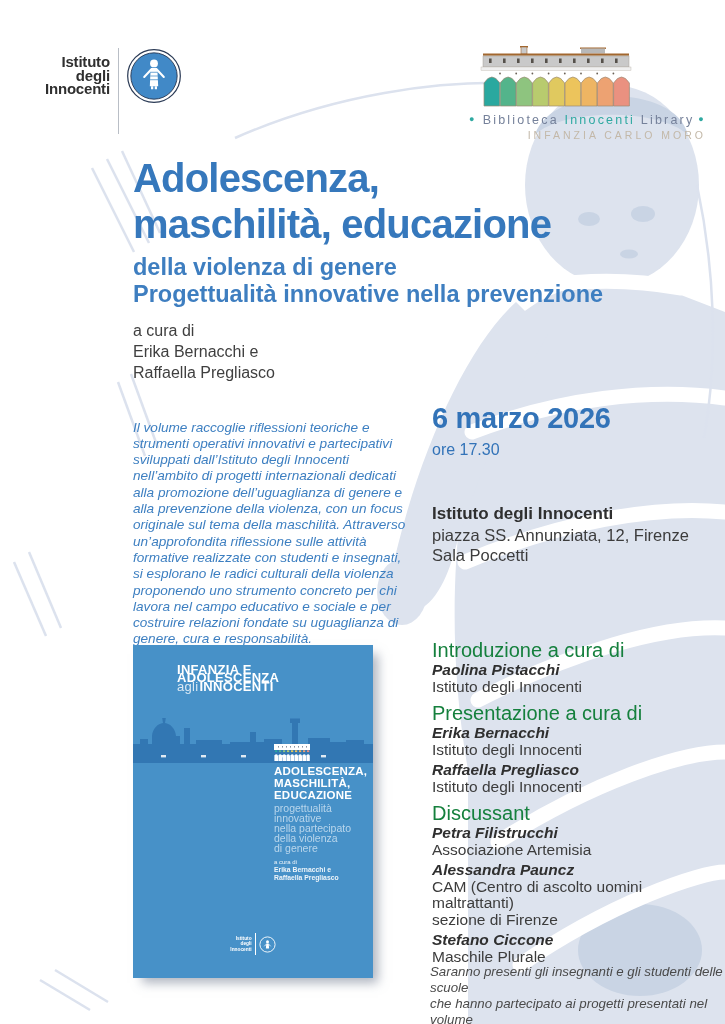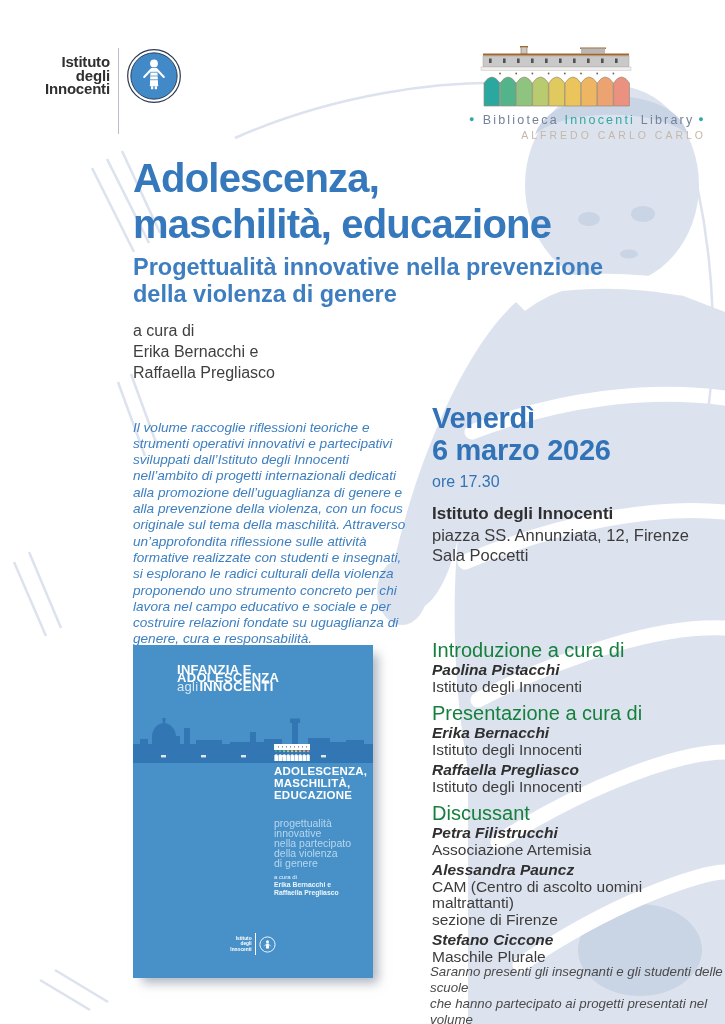--- a/index.html
+++ b/index.html
@@ -51,21 +51,21 @@
   
   .cover{position:absolute;left:133px;top:645px;width:240px;height:333px;background:#4791c8;
          box-shadow:7px 7px 10px -2px rgba(110,120,140,0.55);}
   .series{position:absolute;left:44px;top:21px;font-size:13px;line-height:8.4px;color:#fff;
           font-weight:bold;letter-spacing:0.3px;}
   .series .lt{font-weight:normal;opacity:0.8;margin-right:1px;}
   .skyline{position:absolute;left:0;top:70px;width:240px;height:48px;}
   .cv-main{position:absolute;left:141px;top:99px;width:96px;}
   .cv-bld{width:36px;height:17px;display:block;}
   .cv-title{margin-top:5px;font-size:11.5px;font-weight:bold;color:#fff;line-height:11.8px;letter-spacing:0.2px;}
-  .cv-sub{margin-top:17px;font-size:10.5px;color:#b9d6ec;line-height:10px;}
+  .cv-sub{margin-top:2px;font-size:10.5px;color:#b9d6ec;line-height:10px;}
   .cv-cred{margin-top:6px;color:#eef5fa;}
   .cv-cred .cl{font-size:6px;line-height:7px;}
   .cv-cred .cn{font-size:6.8px;font-weight:bold;line-height:7.5px;}
   .pub{position:absolute;left:0;right:0;top:288px;display:flex;justify-content:center;align-items:center;}
   .pub-txt{text-align:right;font-size:4.8px;line-height:5.2px;color:#fff;font-weight:bold;}
   .pub-bar{width:1px;height:22px;background:#fff;margin:0 3px;}
   .pub-seal{width:17px;height:17px;}
 </style>
 </head>
 <body>
@@ -172,31 +172,31 @@
           <circle cx="35.2" cy="27.5" r="0.9"></circle>
         <circle cx="51.4" cy="27.5" r="0.9"></circle>
           <circle cx="67.6" cy="27.5" r="0.9"></circle>
         <circle cx="83.8" cy="27.5" r="0.9"></circle>
           <circle cx="100" cy="27.5" r="0.9"></circle>
         <circle cx="116.2" cy="27.5" r="0.9"></circle>
           <circle cx="132.4" cy="27.5" r="0.9"></circle>
       </g>
     </svg>
     <div class="lib-name"><span class="dot dl">●</span><span>Biblioteca</span> <span class="hl">Innocenti</span> <span>Library</span><span class="dot dr">●</span></div>
-    <div class="lib-sub">ALFREDO CARLO CARLO</div>
+    <div class="lib-sub">INFANZIA CARLO MORO</div>
   </div>
 
   <div class="title">
     <div class="t1">
       <div>Adolescenza,</div>
       <div>maschilità, educazione</div>
     </div>
     <div class="t2">
+      <div>della violenza di genere</div>
       <div>Progettualità innovative nella prevenzione</div>
-      <div>della violenza di genere</div>
     </div>
     <div class="curators">
       <div>a cura di</div>
       <div>Erika Bernacchi e</div>
       <div>Raffaella Pregliasco</div>
     </div>
   </div>
 
   <p class="abstract">Il volume raccoglie riflessioni teoriche e
 strumenti operativi innovativi e partecipativi
@@ -208,21 +208,20 @@
 un’approfondita riflessione sulle attività
 formative realizzate con studenti e insegnati,
 si esplorano le radici culturali della violenza
 proponendo uno strumento concreto per chi
 lavora nel campo educativo e sociale e per
 costruire relazioni fondate su uguaglianza di
 genere, cura e responsabilità.</p>
 
   <div class="datetime">
     <div class="day-date">
-      <div>Venerdì</div>
       <div>6 marzo 2026</div>
     </div>
     <div class="time">ore 17.30</div>
   </div>
 
   <div class="venue">
     <div class="vn">Istituto degli Innocenti</div>
     <div>piazza SS. Annunziata, 12, Firenze</div>
     <div>Sala Poccetti</div>
   </div>

